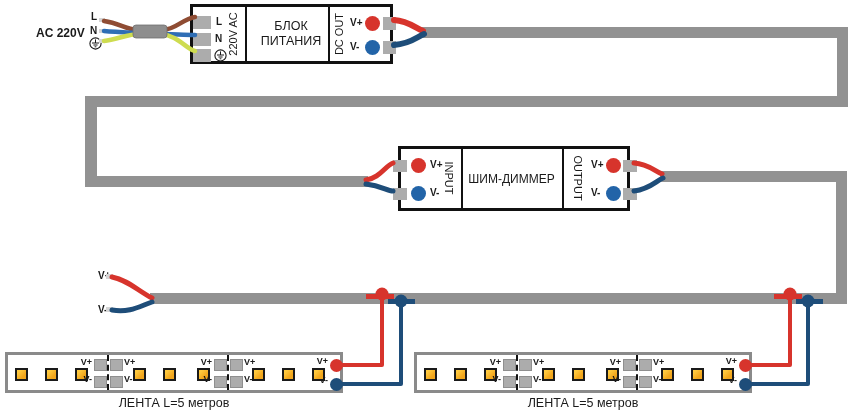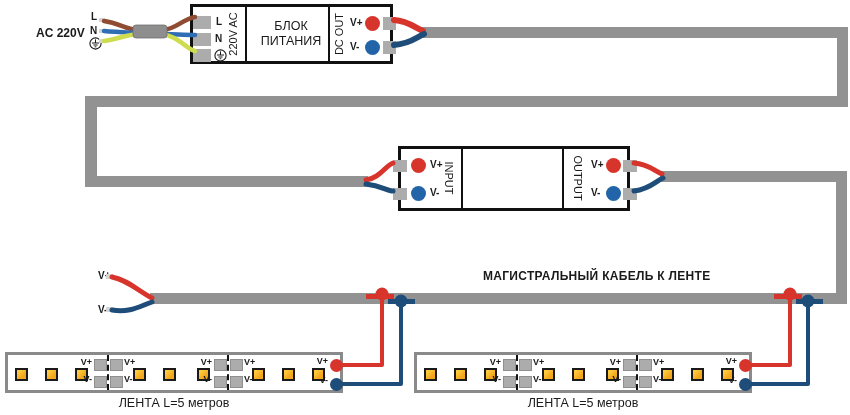--- a/index.html
+++ b/index.html
@@ -78,39 +78,39 @@
     <div class="circ" style="left:172px;top:9px;width:15px;height:15px;background:var(--red);"></div>
     <div class="vlabel" style="left:157px;top:34px;">V-</div>
     <div class="circ" style="left:172px;top:33px;width:15px;height:15px;background:var(--blue-term);"></div>
     <div class="term-sq" style="left:190px;top:10px;width:13px;height:13px;"></div>
     <div class="term-sq" style="left:190px;top:34px;width:13px;height:13px;"></div>
   </div>
 
   <div class="block" style="left:398px;top:146px;width:232px;height:65px;">
     <div class="divider" style="left:60px;"></div>
     <div class="divider" style="left:161px;"></div>
+    <div class="blockname" style="left:60px;top:23px;width:101px;font-size:12px;">ШИМ-ДИММЕР</div>
     <div class="rot cw" style="left:48px;top:29px;">INPUT</div>
     <div class="rot cw" style="left:177px;top:29px;">OUTPUT</div>
 
     <div class="term-sq" style="left:-8px;top:11px;width:14px;height:12px;"></div>
     <div class="term-sq" style="left:-8px;top:39px;width:14px;height:12px;"></div>
     <div class="circ" style="left:10px;top:9px;width:15px;height:15px;background:var(--red);"></div>
     <div class="circ" style="left:10px;top:37px;width:15px;height:15px;background:var(--blue-term);"></div>
     <div class="vlabel" style="left:29px;top:10px;">V+</div>
     <div class="vlabel" style="left:29px;top:38px;">V-</div>
 
     <div class="vlabel" style="left:190px;top:10px;">V+</div>
     <div class="vlabel" style="left:190px;top:38px;">V-</div>
     <div class="circ" style="left:205px;top:9px;width:15px;height:15px;background:var(--red);"></div>
     <div class="circ" style="left:205px;top:37px;width:15px;height:15px;background:var(--blue-term);"></div>
     <div class="term-sq" style="left:222px;top:11px;width:14px;height:12px;"></div>
     <div class="term-sq" style="left:222px;top:39px;width:14px;height:12px;"></div>
   </div>
 
-  <div class="lbl" style="left:483px;top:269px;font-size:12px;letter-spacing:.3px;">МАГИСТРАЛЬНЫЙ КАБЕЛЬ К ЛЕНТЕ</div>
   <div class="vlabel" style="left:98px;top:270px;z-index:2;">V+</div>
   <div class="vlabel" style="left:98px;top:304px;z-index:2;">V-</div>
 
   <div class="strip" style="left:5px;top:352px;">
     <div class="cutlbl" style="left:304px;top:1px;width:16px;text-align:right;">V+</div>
     <div class="circ" style="left:322px;top:4px;width:13px;height:13px;background:var(--red);"></div>
     <div class="cutlbl" style="left:304px;top:20px;width:16px;text-align:right;">V-</div>
     <div class="circ" style="left:322px;top:23px;width:13px;height:13px;background:var(--navy);"></div>
   <div class="led" style="left: 7px;"></div>
       <div class="led" style="left: 37px;"></div>

